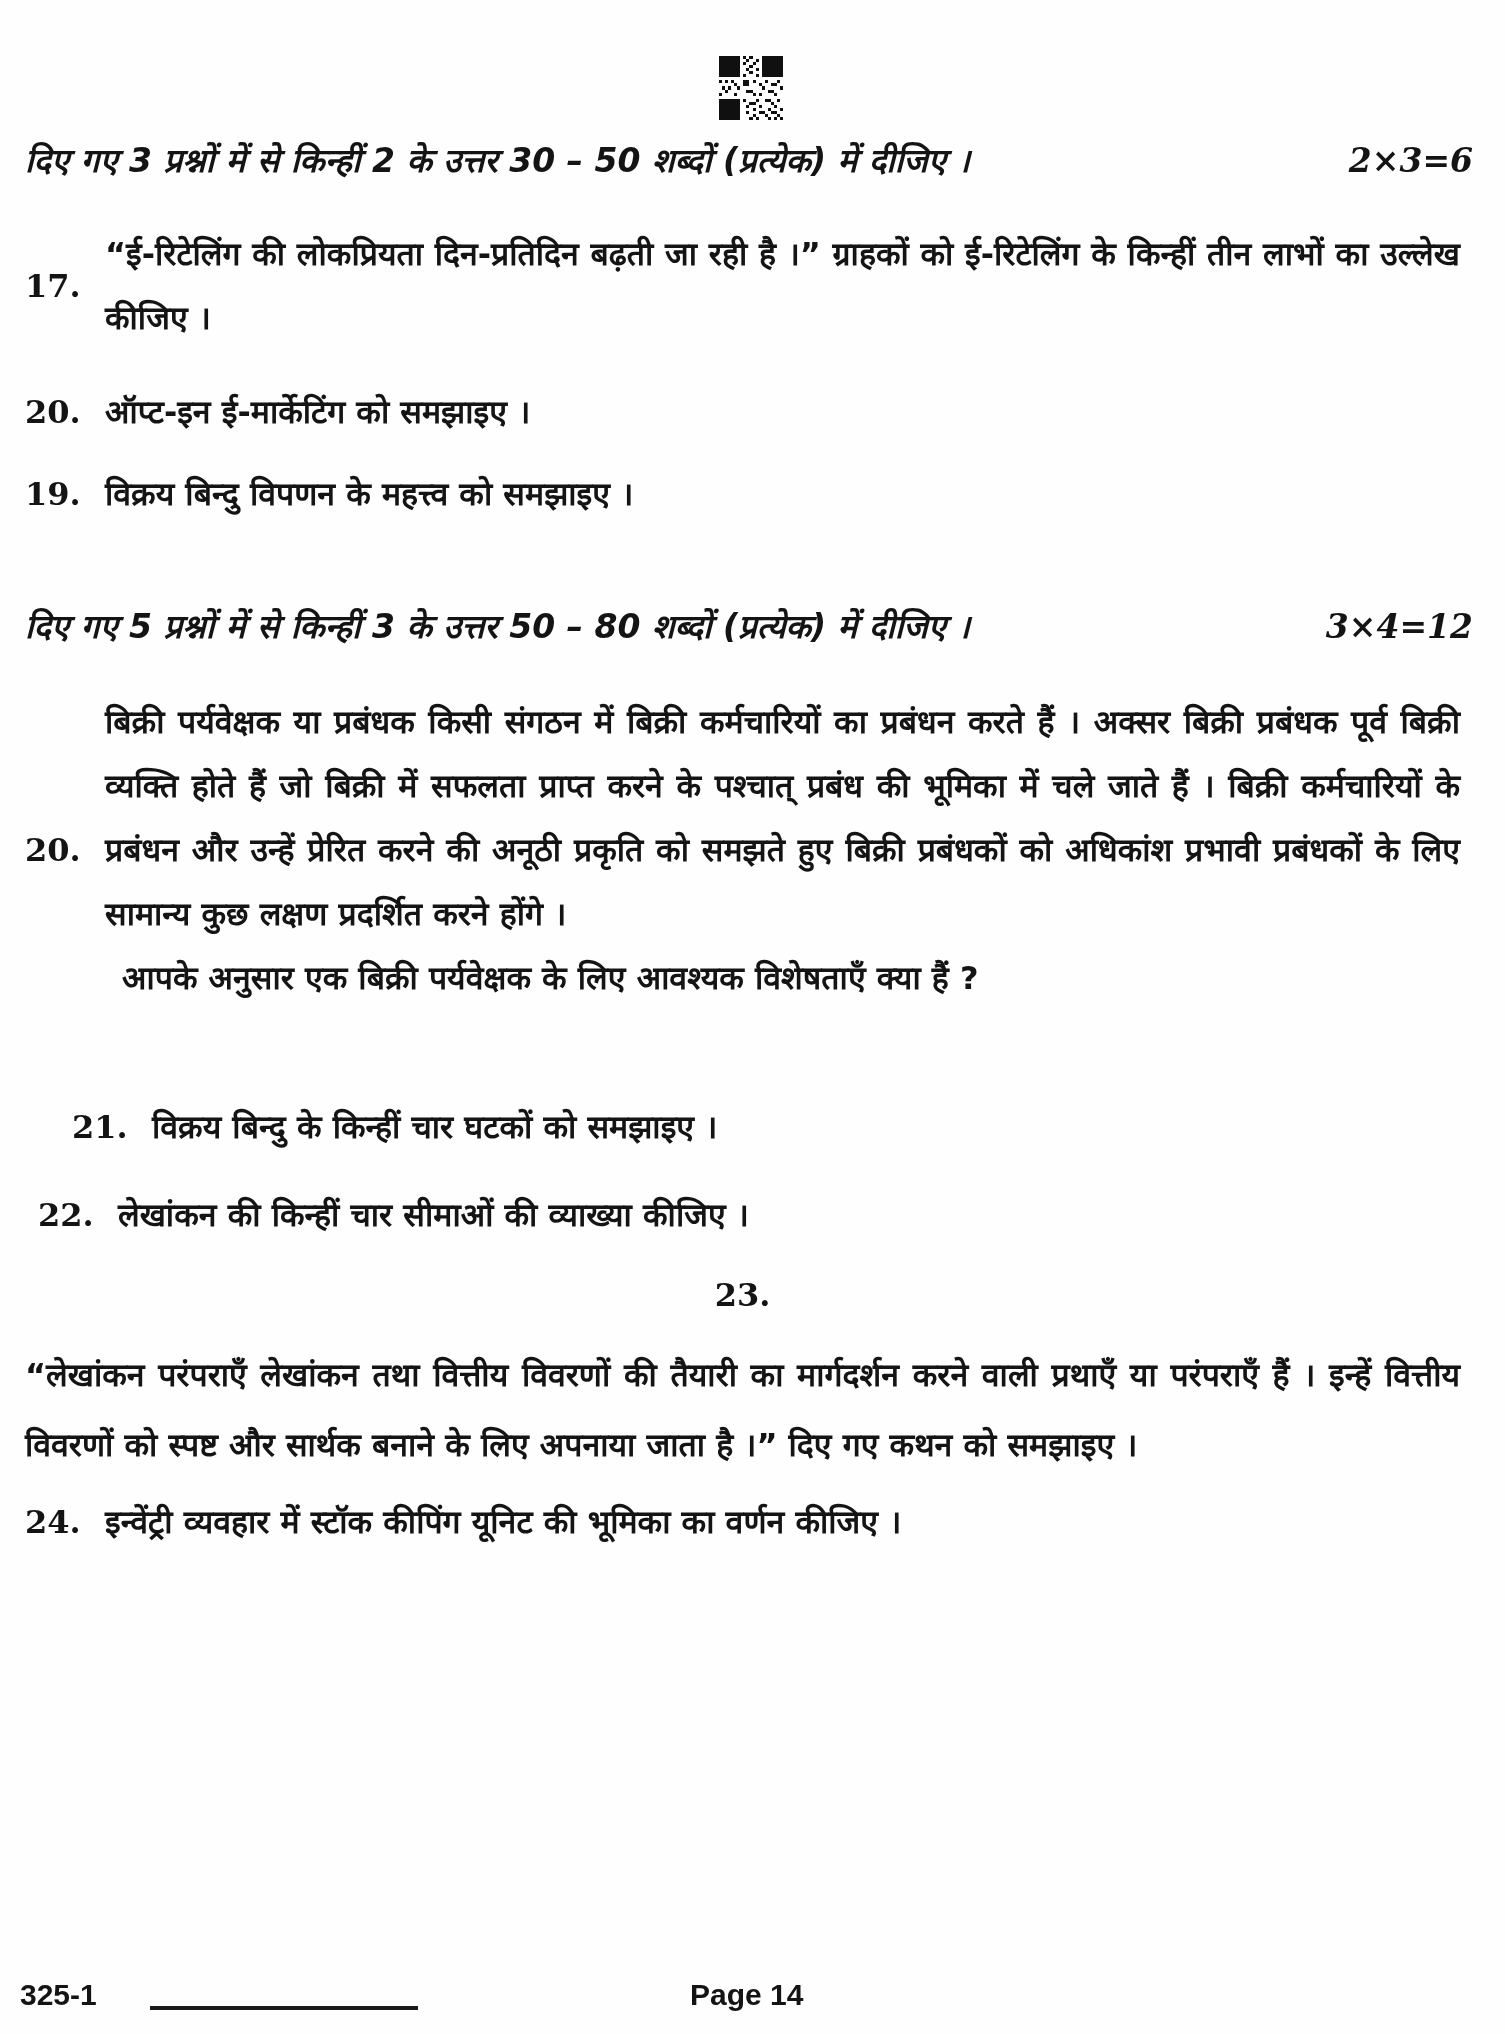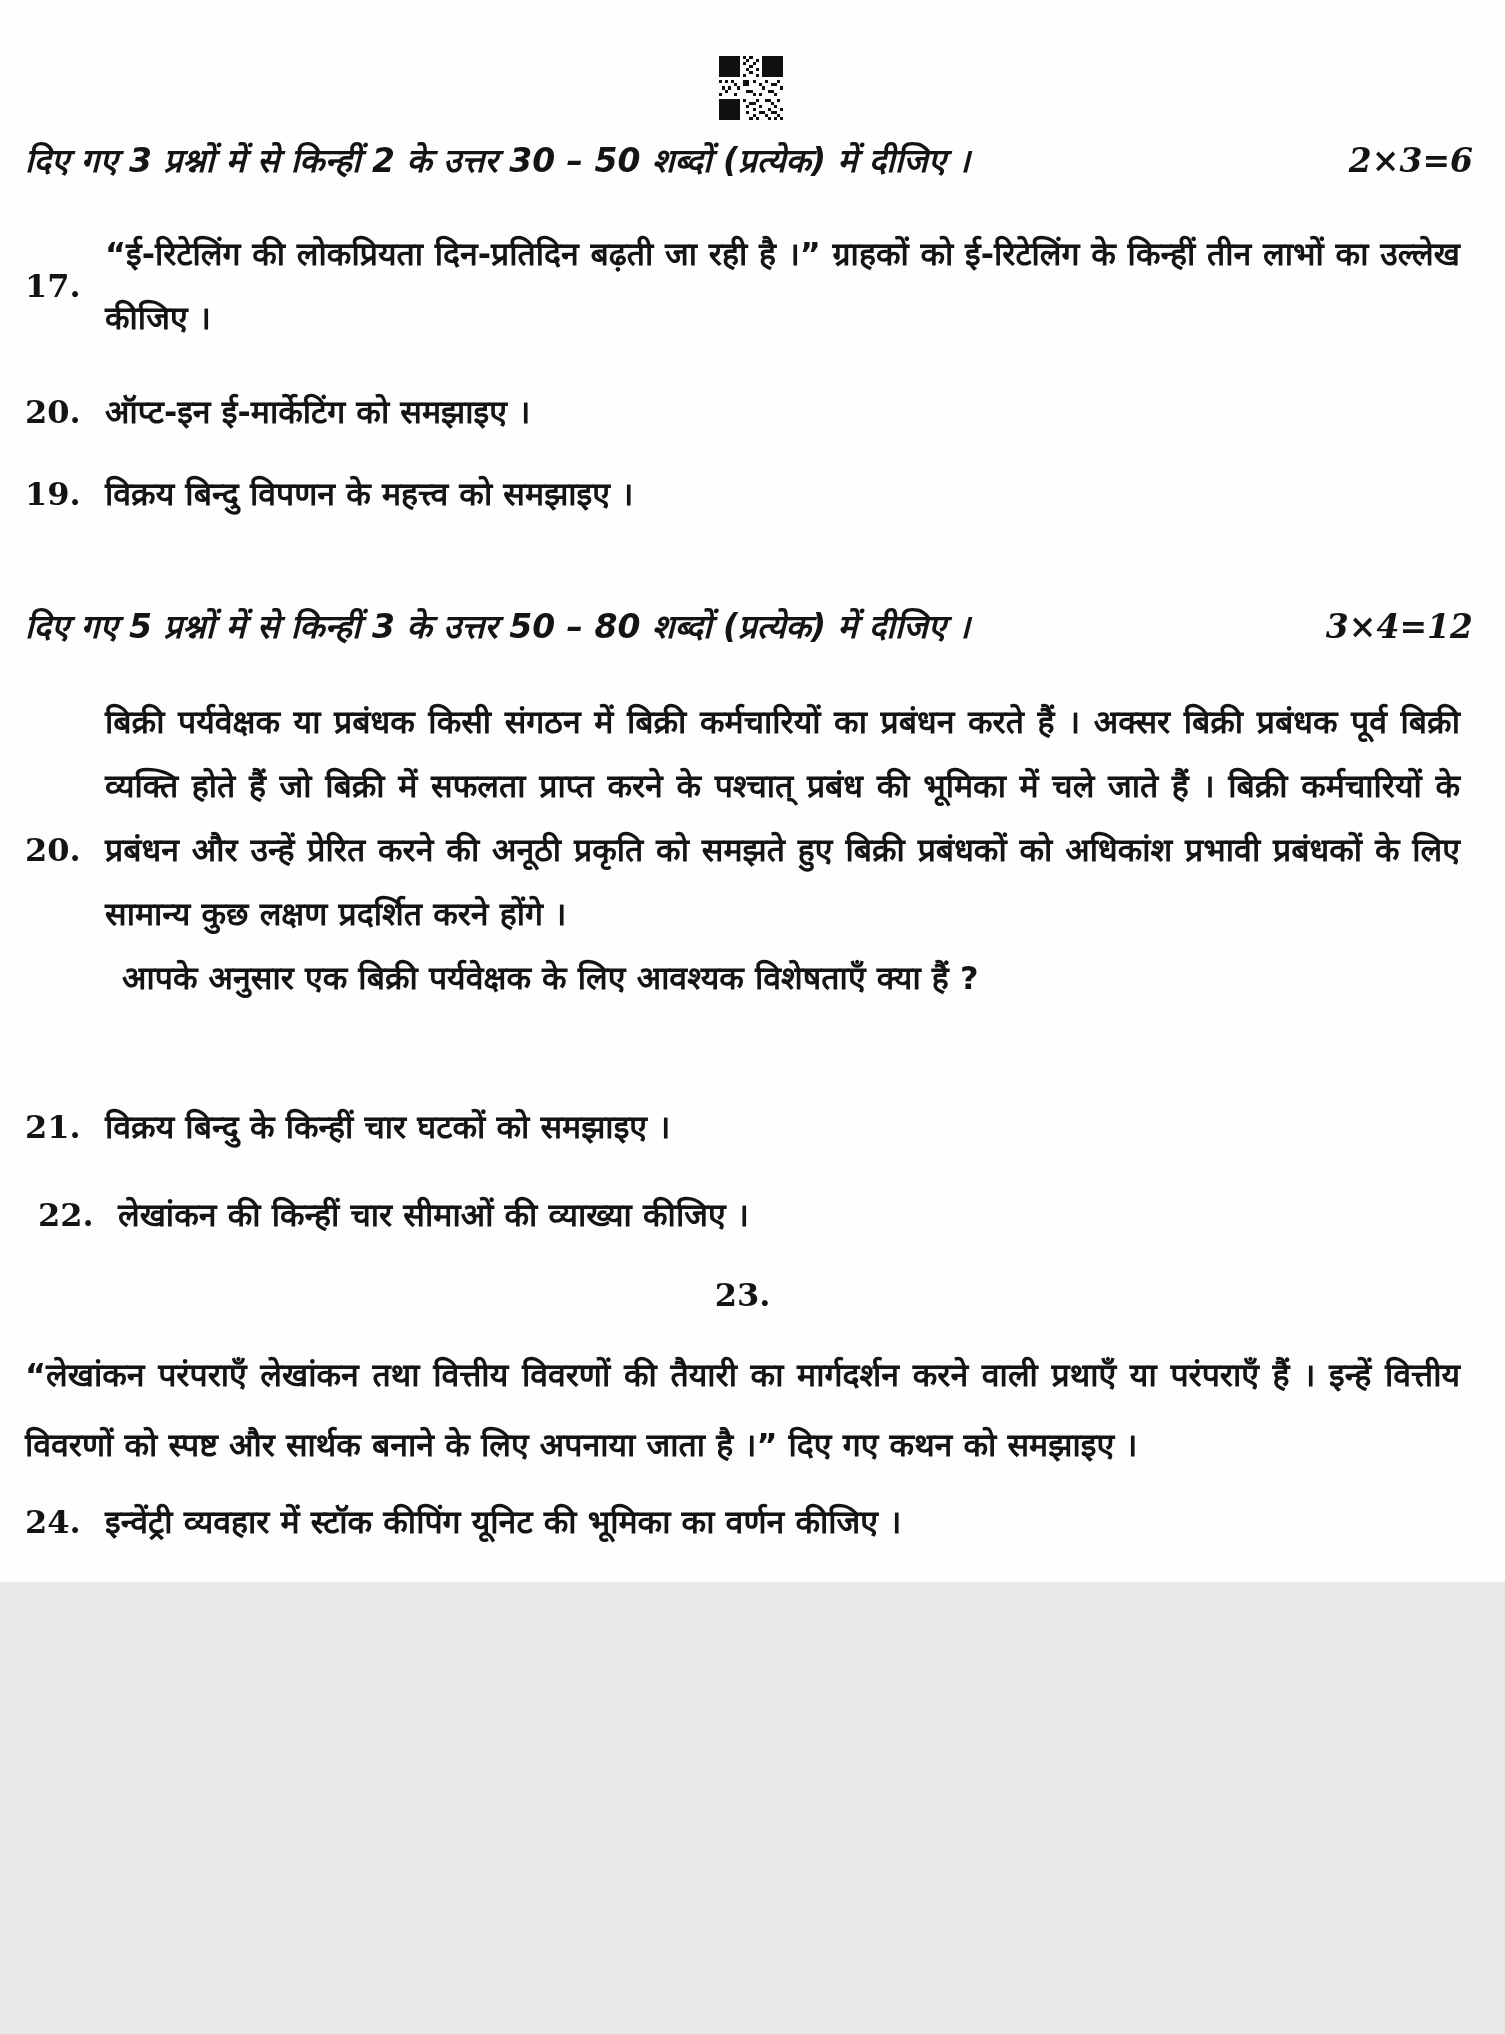--- a/index.html
+++ b/index.html
@@ -1,19 +1,19 @@
 <!DOCTYPE html>
 <html><head>
 <meta charset="utf-8">
 <style>
   * { margin:0; padding:0; box-sizing:border-box; }
   html,body { background:#e8e8e8; }
   .page {
     position:relative;
-    width:1505px; height:1582px;
+    width:1505px; height:2034px;
     margin:0 auto;
     background:#fefefe;
     color:#141414;
     font-family:"DejaVu Sans", sans-serif;
     overflow:hidden;
   }
   .qr {
     position:absolute;
     top:56px; left:719px;
     width:64px; height:64px;
@@ -180,21 +180,21 @@
   </div>
 
   <div class="q" style="top:690px;">
     <span class="qnum">20.</span>
     <span class="qtext">
       <span>बिक्री पर्यवेक्षक या प्रबंधक किसी संगठन में बिक्री कर्मचारियों का प्रबंधन करते हैं । अक्सर बिक्री प्रबंधक पूर्व बिक्री व्यक्ति होते हैं जो बिक्री में सफलता प्राप्त करने के पश्चात् प्रबंध की भूमिका में चले जाते हैं । बिक्री कर्मचारियों के प्रबंधन और उन्हें प्रेरित करने की अनूठी प्रकृति को समझते हुए बिक्री प्रबंधकों को अधिकांश प्रभावी प्रबंधकों के लिए सामान्य कुछ लक्षण प्रदर्शित करने होंगे ।</span>
       <span class="subq" style="display:block;">आपके अनुसार एक बिक्री पर्यवेक्षक के लिए आवश्यक विशेषताएँ क्या हैं ?</span>
     </span>
   </div>
 
-  <div class="q" style="top:1095px;">
+  <div class="q" style="top:1095px;margin-left:47px;">
     <span class="qnum">21.</span>
     <span class="qtext">विक्रय बिन्दु के किन्हीं चार घटकों को समझाइए ।</span>
   </div>
 
   <div class="q" style="top:1183px;margin-left:13px;">
     <span class="qnum">22.</span>
     <span class="qtext">लेखांकन की किन्हीं चार सीमाओं की व्याख्या कीजिए ।</span>
   </div>
 
   <div class="q wide-lines" style="top:1260px;flex-direction:column;">

